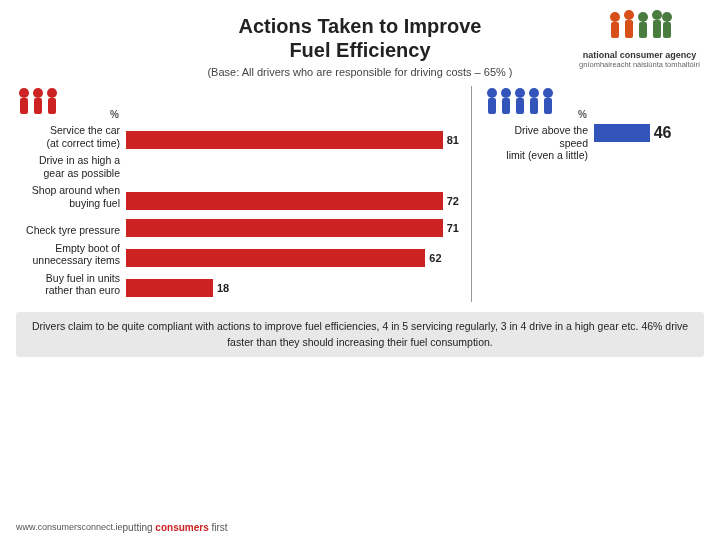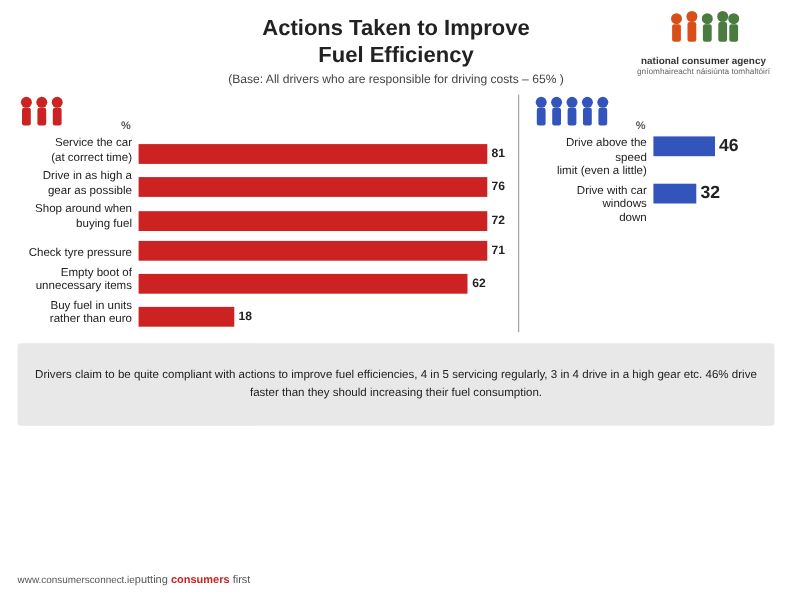--- a/index.html
+++ b/index.html
@@ -177,21 +177,21 @@
       background: #999;
       margin: 0 4px;
       align-self: stretch;
     }
 
     
     .footer-box {
       margin: 6px 16px 4px 16px;
       background: #e8e8e8;
       border-radius: 3px;
-      padding: 22px 12px;
+      padding: 7px 12px;
       font-size: 10.5px;
       color: #222;
       text-align: center;
       line-height: 1.5;
     }
 
     
     .bottom-bar {
       position: absolute;
       bottom: 0;
@@ -279,24 +279,20 @@
         <div class="chart-row">
           <div class="row-label">Service the car<br>(at correct time)</div>
           <div class="bar-container">
             <div class="bar" style="width: calc(81% * 1.45)"></div>
             <span class="bar-value">81</span>
           </div>
         </div>
 
         <div class="chart-row">
           <div class="row-label">Drive in as high a<br>gear as possible</div>
-          <div class="bar-container">
-            <div class="bar" style="width: calc(76% * 1.45)"></div>
-            <span class="bar-value">76</span>
-          </div>
         </div>
 
         <div class="chart-row">
           <div class="row-label">Shop around when<br>buying fuel</div>
           <div class="bar-container">
             <div class="bar" style="width: calc(72% * 1.45)"></div>
             <span class="bar-value">72</span>
           </div>
         </div>
 
@@ -350,27 +346,20 @@
       <div class="right-chart-section">
 
         <div class="right-chart-row">
           <div class="right-row-label">Drive above the speed<br>limit (even a little)</div>
           <div class="bar-container">
             <div class="right-bar" style="width: calc(46% * 1.1)"></div>
             <span class="right-bar-value">46</span>
           </div>
         </div>
 
-        <div class="right-chart-row">
-          <div class="right-row-label">Drive with car windows<br>down</div>
-          <div class="bar-container">
-            <div class="right-bar" style="width: calc(32% * 1.1)"></div>
-            <span class="right-bar-value">32</span>
-          </div>
-        </div>
 
       </div>
     </div>
 
   </div>
 
   <div class="footer-box">Drivers claim to be quite compliant with actions to improve fuel efficiencies, 4 in 5 servicing regularly, 3 in 4 drive in a high gear etc. 46% drive faster than they should increasing their fuel consumption.</div>
 
   <div class="bottom-bar">
     <span class="website-link">www.consumersconnect.ie</span>

